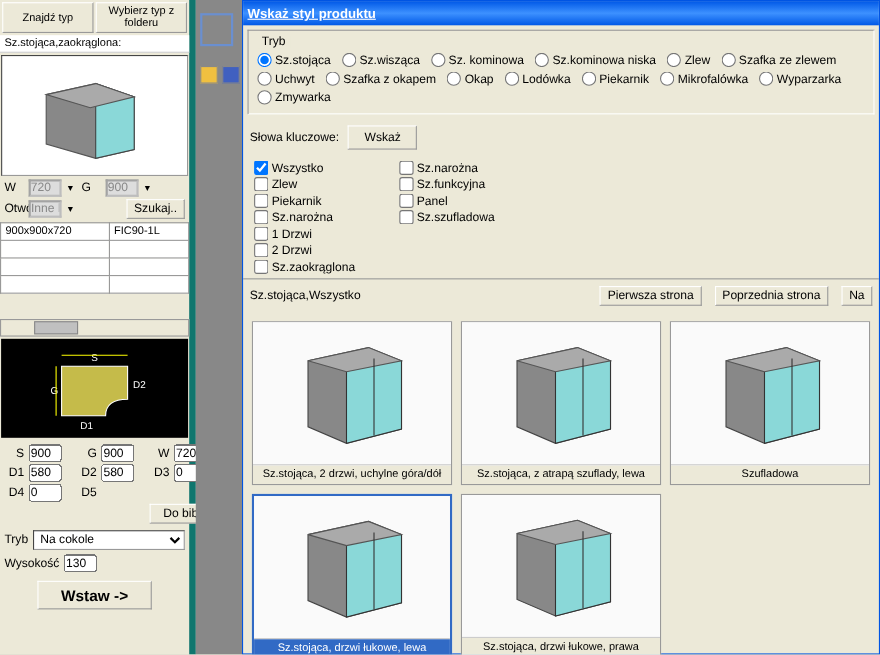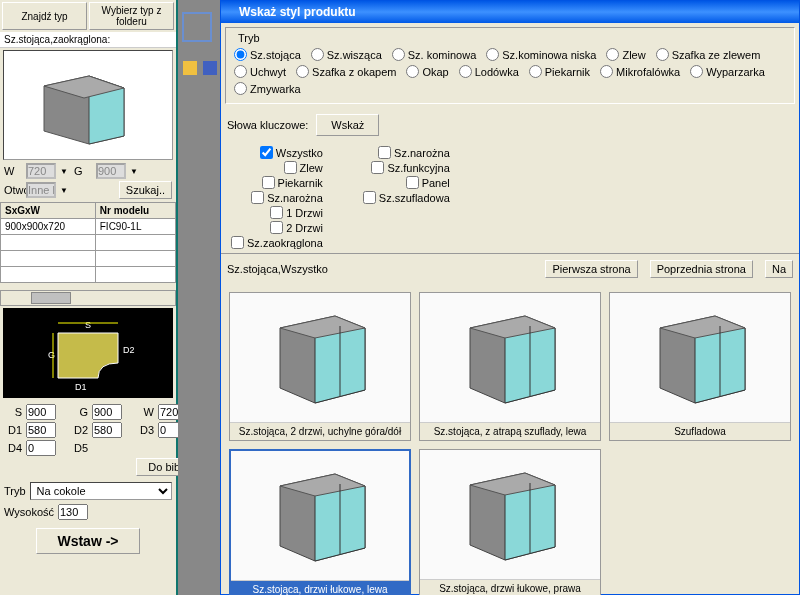--- a/index.html
+++ b/index.html
@@ -1,20 +1,20 @@
 <!DOCTYPE html>
 <html><head>
 <meta charset="utf-8">
 <style>
 * { box-sizing: border-box; margin: 0; padding: 0; font-family: Tahoma, Arial, sans-serif; font-size: 11px; }
 body { width: 800px; height: 595px; background: #d4d0c8; overflow: hidden; position: relative; }
-.left-panel { position: absolute; left: 0; top: 0; width: 178px; height: 595px; background: #ece9d8; border-right: 2px solid #0f766e; }
+.left-panel { position: absolute; left: 0; top: 0; width: 178px; height: 595px; background: #ece9d8; border-right: 6px solid #0f766e; }
 .right-area { position: absolute; left: 178px; top: 0; width: 622px; height: 595px; background: #888; }
 .dialog { position: absolute; left: 42px; top: 0; width: 580px; height: 595px; background: #ece9d8; border: 1px solid #0054e3; }
-.titlebar { background: linear-gradient(to bottom, #0058e6, #3d91ff, #0058e6); color: white; padding: 4px 18px; font-weight: bold; font-size: 12px; }
+.titlebar { background: linear-gradient(to bottom, #0058e6, #3d91ff, #0058e6); color: white; padding: 4px 4px; font-weight: bold; font-size: 12px; text-decoration: underline; }
 .btn { background: #ece9d8; border: 1px solid #999; border-top-color: #fff; border-left-color: #fff; padding: 2px 6px; cursor: pointer; display: inline-block; }
 .top-btns { display: flex; padding: 2px; gap: 2px; }
 .top-btns .btn { flex: 1; font-size: 10px; }
 .label-small { font-size: 10px; padding: 2px 4px; background: #fff; border-bottom: 1px solid #ccc; }
 .preview { width: 170px; height: 110px; margin: 2px auto; background: #fff; border: 1px inset #999; position: relative; }
 .cab3d { position: absolute; }
 .cab3d-sm { left: 30px; top: 15px; width: 100px; height: 80px; }
 .row { display: flex; align-items: center; padding: 1px 4px; gap: 4px; }
 .row label { width: 18px; }
 input[type=text], select { background: #fff; border: 1px inset #999; padding: 1px 2px; font-size: 11px; }
@@ -31,21 +31,21 @@
 .dims-grid { display: grid; grid-template-columns: 18px 40px 18px 40px 18px 40px; gap: 2px 4px; padding: 4px; align-items: center; }
 .dims-grid label { text-align: right; }
 .bottom-row { display: flex; align-items: center; padding: 2px 4px; gap: 4px; }
 .insert-btn { font-size: 14px; font-weight: bold; padding: 4px 20px; margin: 6px auto; display: block; }
 .fieldset { border: 1px solid #fff; border-top-color: #999; border-left-color: #999; margin: 4px; padding: 4px; }
 .fieldset-title { font-size: 11px; margin-top: -10px; margin-left: 4px; background: #ece9d8; display: inline-block; padding: 0 4px; }
 .radios { display: flex; flex-wrap: wrap; gap: 4px 10px; padding: 4px; }
 .radio-item { display: flex; align-items: center; gap: 3px; white-space: nowrap; }
 .keywords { display: flex; align-items: center; gap: 8px; padding: 6px; }
 .checks { display: flex; gap: 40px; padding: 4px 10px; }
-.check-col { display: flex; flex-direction: column; gap: 2px; align-items: flex-end; }
+.check-col { display: flex; flex-direction: column; gap: 2px; }
 .check-item { display: flex; align-items: center; gap: 3px; }
 .result-hdr { display: flex; align-items: center; padding: 6px; gap: 12px; border-top: 1px solid #999; }
 .result-hdr .lbl { font-weight: normal; }
 .grid { display: grid; grid-template-columns: repeat(3, 1fr); gap: 8px; padding: 8px; }
 .card { border: 1px solid #999; background: #fff; }
 .card-img { height: 130px; background: #fafafa; display: flex; align-items: center; justify-content: center; border-bottom: 1px solid #ccc; position: relative; }
 .card-lbl { padding: 3px; text-align: center; font-size: 10px; background: #ece9d8; white-space: nowrap; overflow: hidden; }
 .card.sel { border: 2px solid #316ac5; }
 .card.sel .card-lbl { background: #316ac5; color: #fff; }
 .drop-arrow { width: 10px; font-size: 8px; }
@@ -81,24 +81,20 @@
   </div>
   <div class="row">
     <label>Otwó</label>
     <input class="inp-sm" disabled="" value="Inne bibl." style="">
       <span class="drop-arrow">▼</span>
     <button class="btn" style="margin-left:auto">Szukaj..</button>
   </div>
   <div class="tbl-area">
     <table class="tbl">
       <tbody>
-          <tr>
-            <th>SxGxW</th>
-            <th>Nr modelu</th>
-          </tr>
       <tr>
             <td>900x900x720</td>
             <td>FIC90-1L</td>
           </tr>
       <tr>
             <td>&nbsp;</td>
             <td>&nbsp;</td>
           </tr>
       <tr>
             <td>&nbsp;</td>

